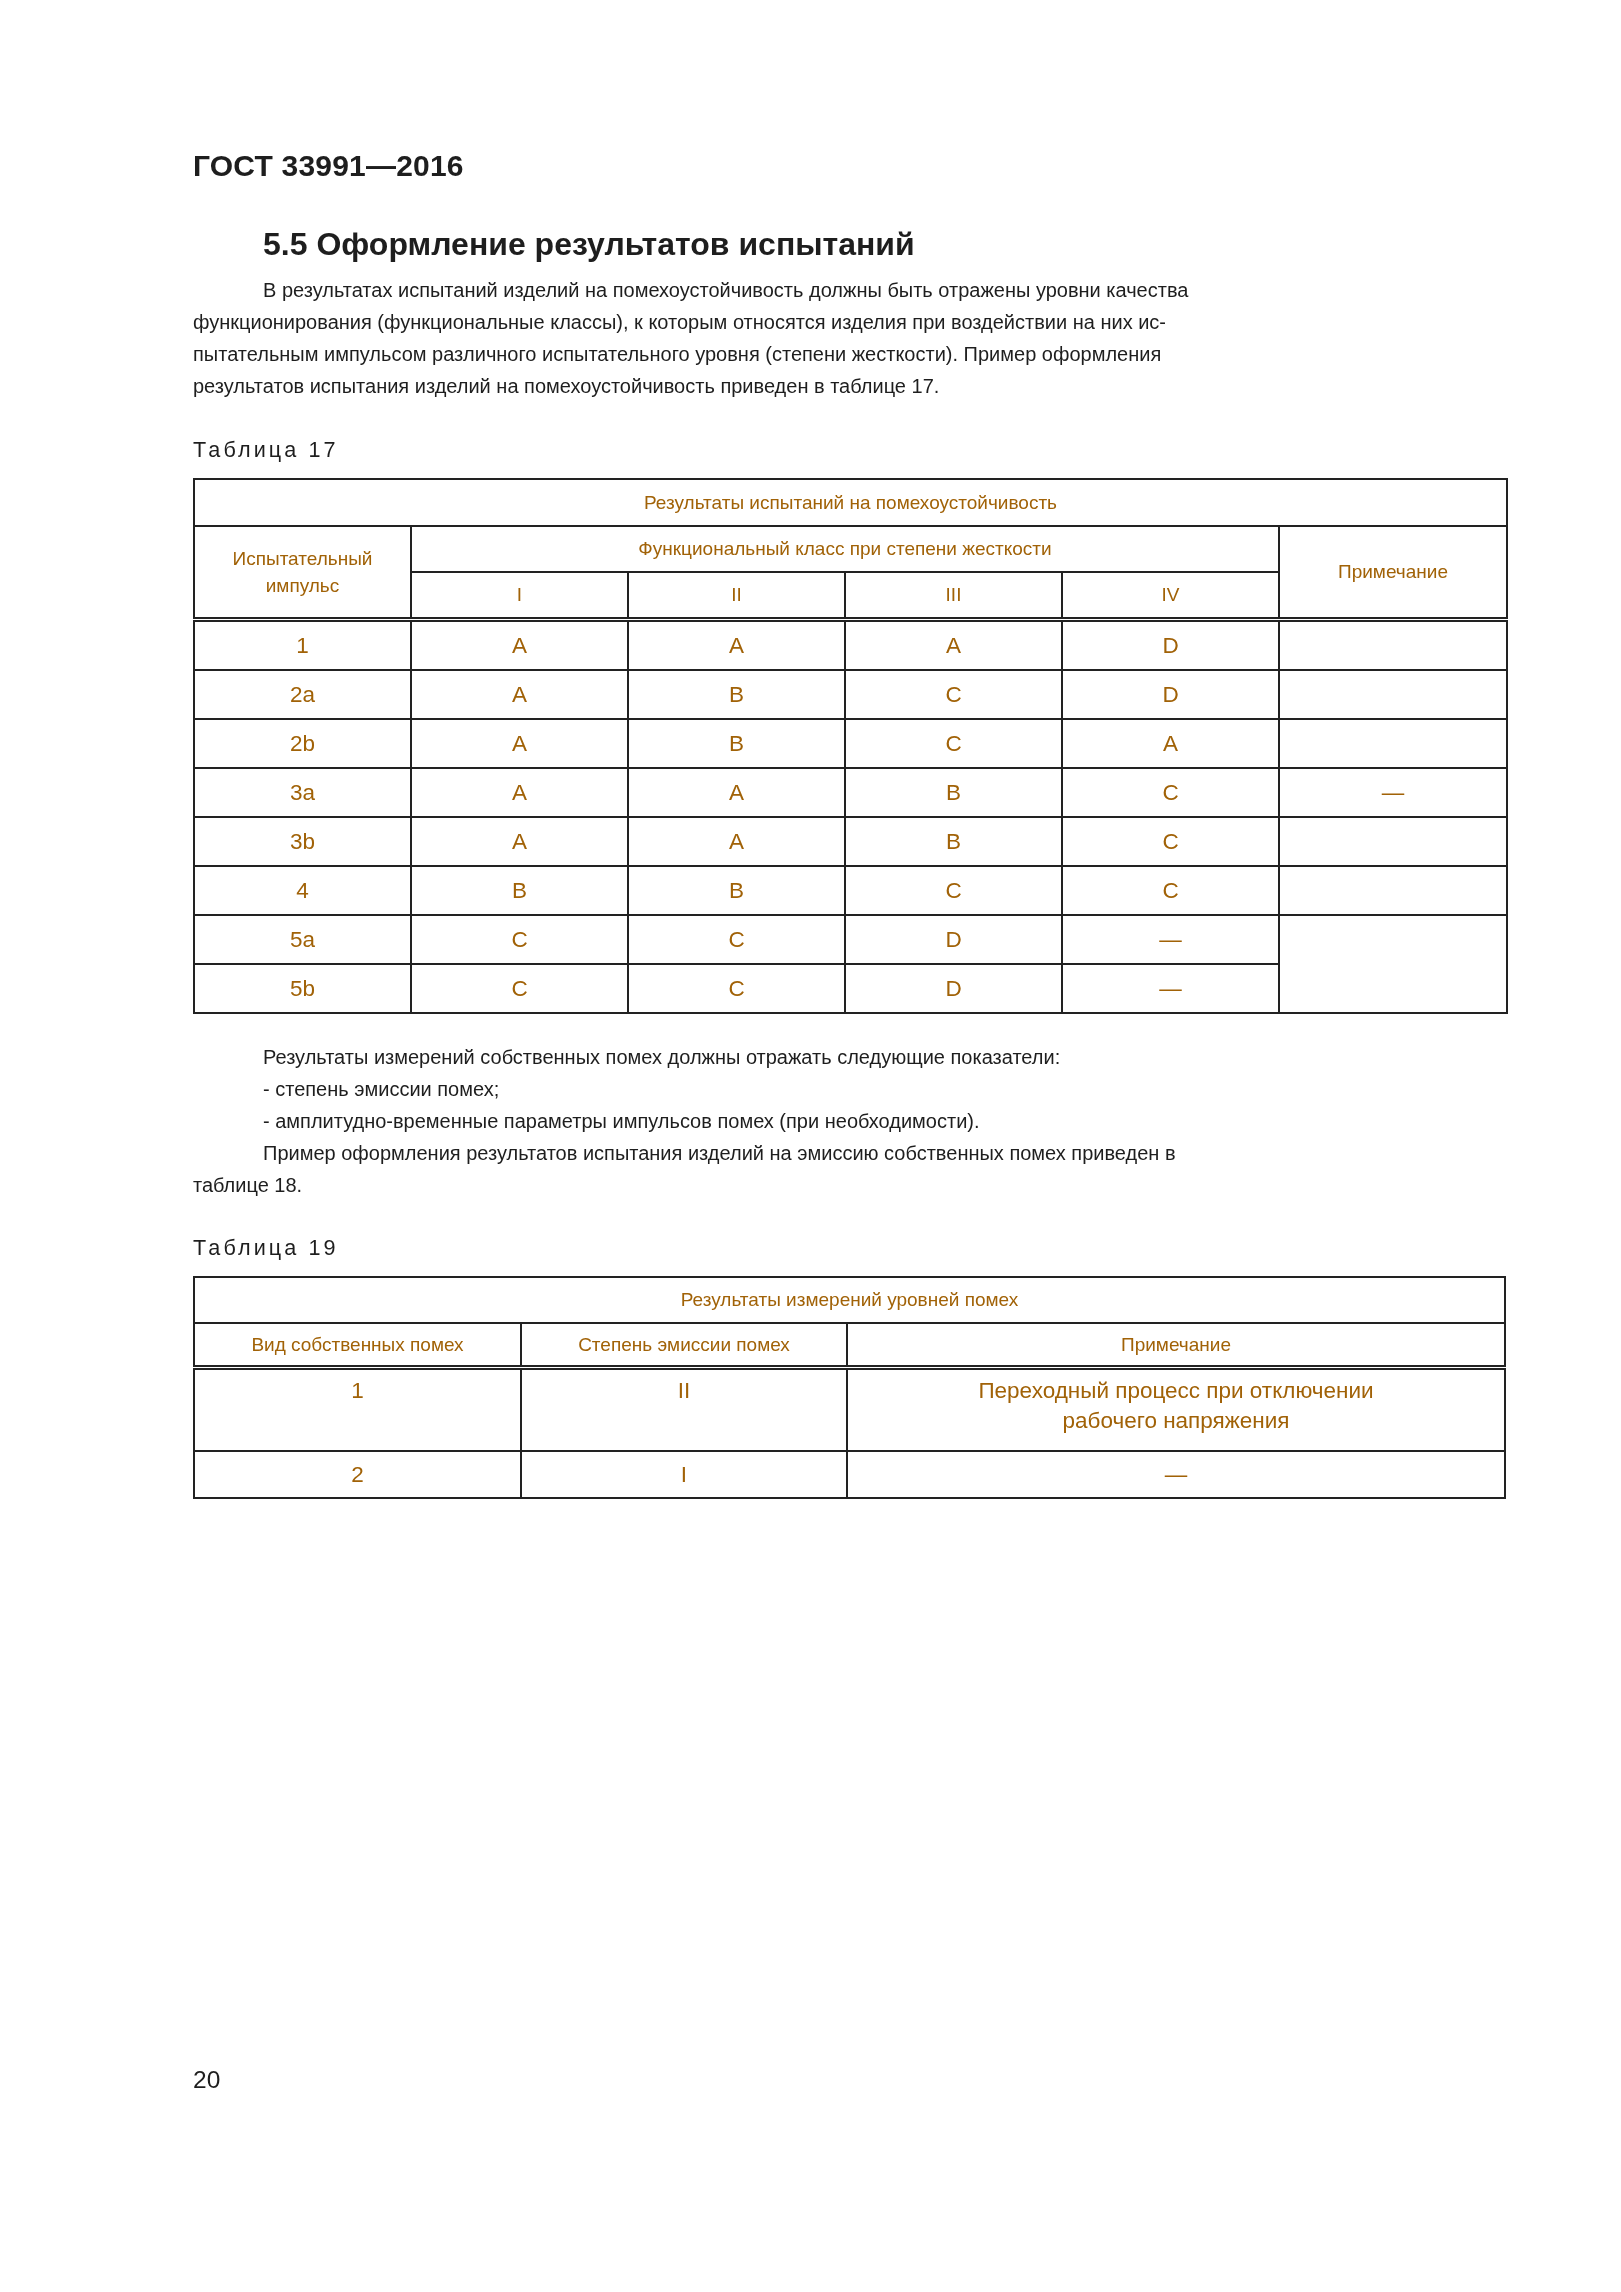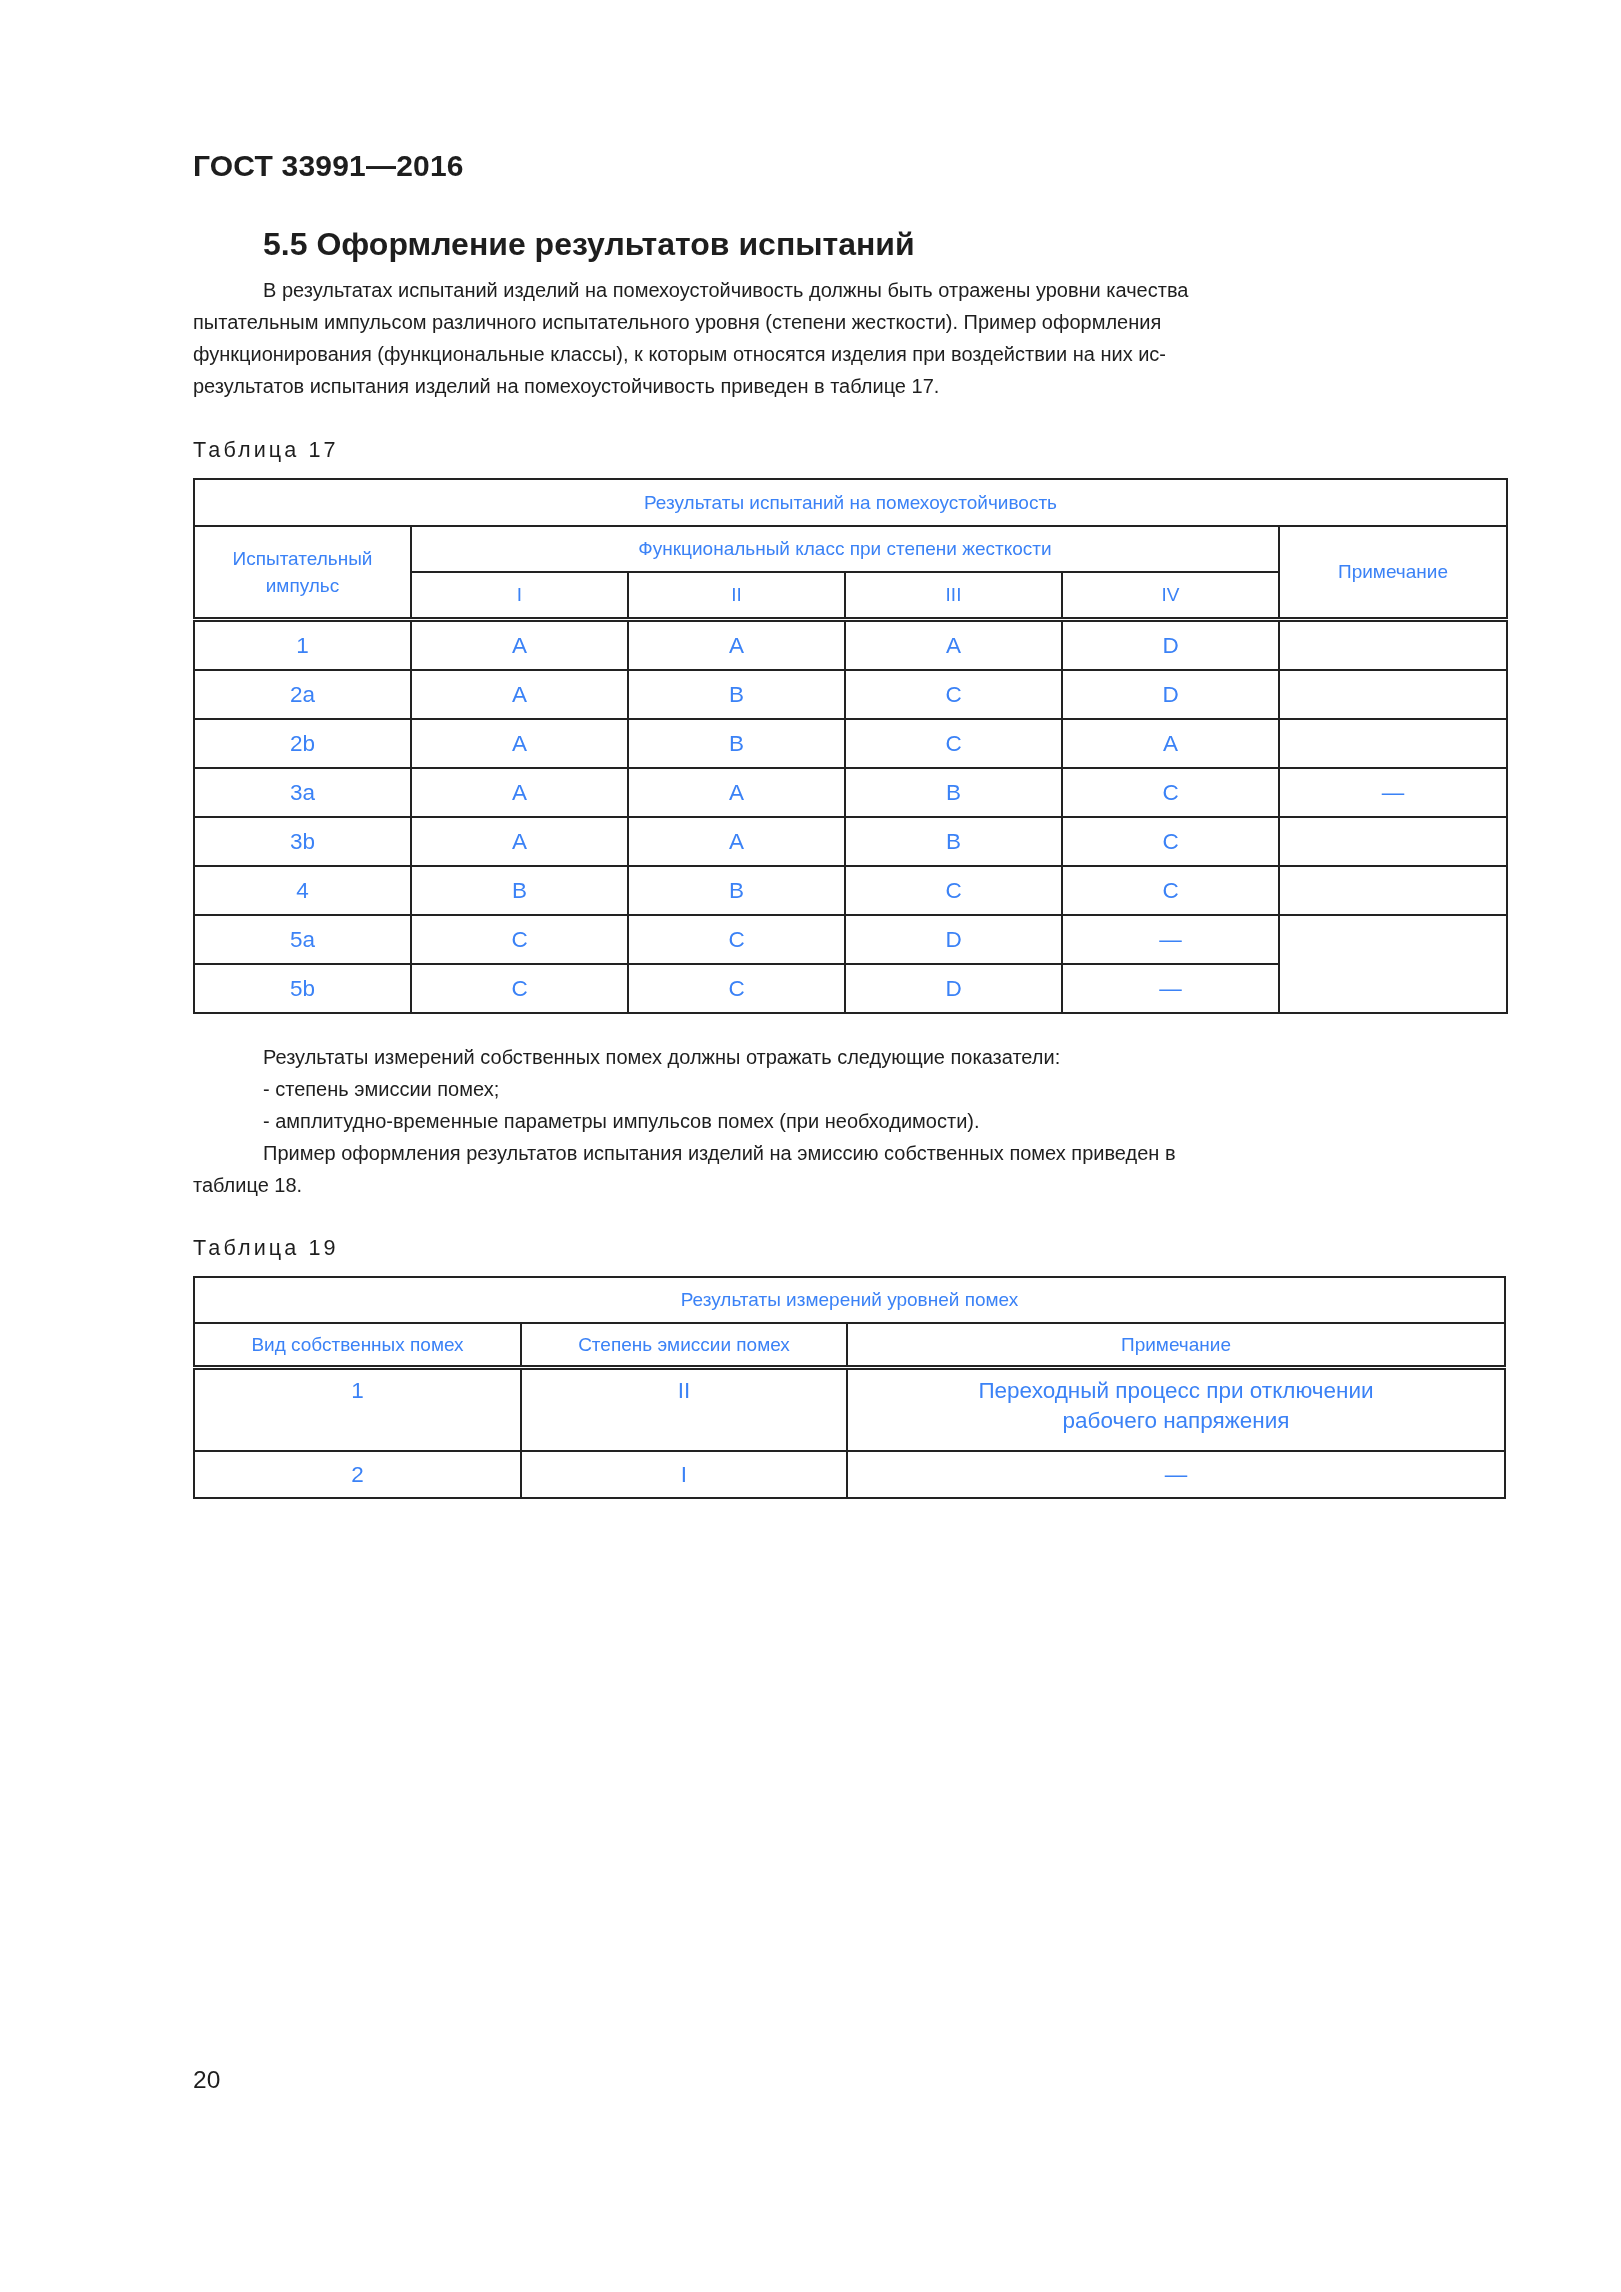--- a/index.html
+++ b/index.html
@@ -24,21 +24,21 @@
   .p1 { top: 274px; }
   .table-caption {
     left: 193px; font-size: 21.6px; letter-spacing: 3.1px;
   }
   .cap17 { top: 437px; }
   .cap18 { top: 1235px; }
   .p2 { top: 1041px; }
 
   table.gt {
     position: absolute; border-collapse: collapse; table-layout: fixed;
-    font-size: 19px; color: #3b82f6;
+    font-size: 19px; color: #a16207;
   }
   table.gt td {
     border: 2px solid #222; text-align: center; vertical-align: middle;
     padding: 0; line-height: 27.4px;
   }
   .t17 { left: 193px; top: 478px; width: 1311px; }
   .t17 .title td { height: 45px; }
   .t17 .hdr1 td { height: 44px; }
   .t17 .hdr2 td { height: 44px; }
   .t17 .body td { height: 47px; font-size: 22.5px; }
@@ -55,22 +55,22 @@
 </style>
 </head>
 <body>
 
 <div class="abs doc-code">ГОСТ 33991—2016</div>
 
 <div class="abs section-title">5.5 Оформление результатов испытаний</div>
 
 <div class="abs para p1">
   <span class="line ind">В результатах испытаний изделий на помехоустойчивость должны быть отражены уровни качества</span>
+  <span class="line">функционирования (функциональные классы), к которым относятся изделия при воздействии на них ис-</span>
   <span class="line">пытательным импульсом различного испытательного уровня (степени жесткости). Пример оформления</span>
-  <span class="line">функционирования (функциональные классы), к которым относятся изделия при воздействии на них ис-</span>
   <span class="line">результатов испытания изделий на помехоустойчивость приведен в таблице 17.</span>
 </div>
 
 <div class="abs table-caption cap17">Таблица 17</div>
 
 <table class="gt t17">
   <colgroup>
     <col style="width:217px">
       <col style="width:217px">
       <col style="width:217px">

